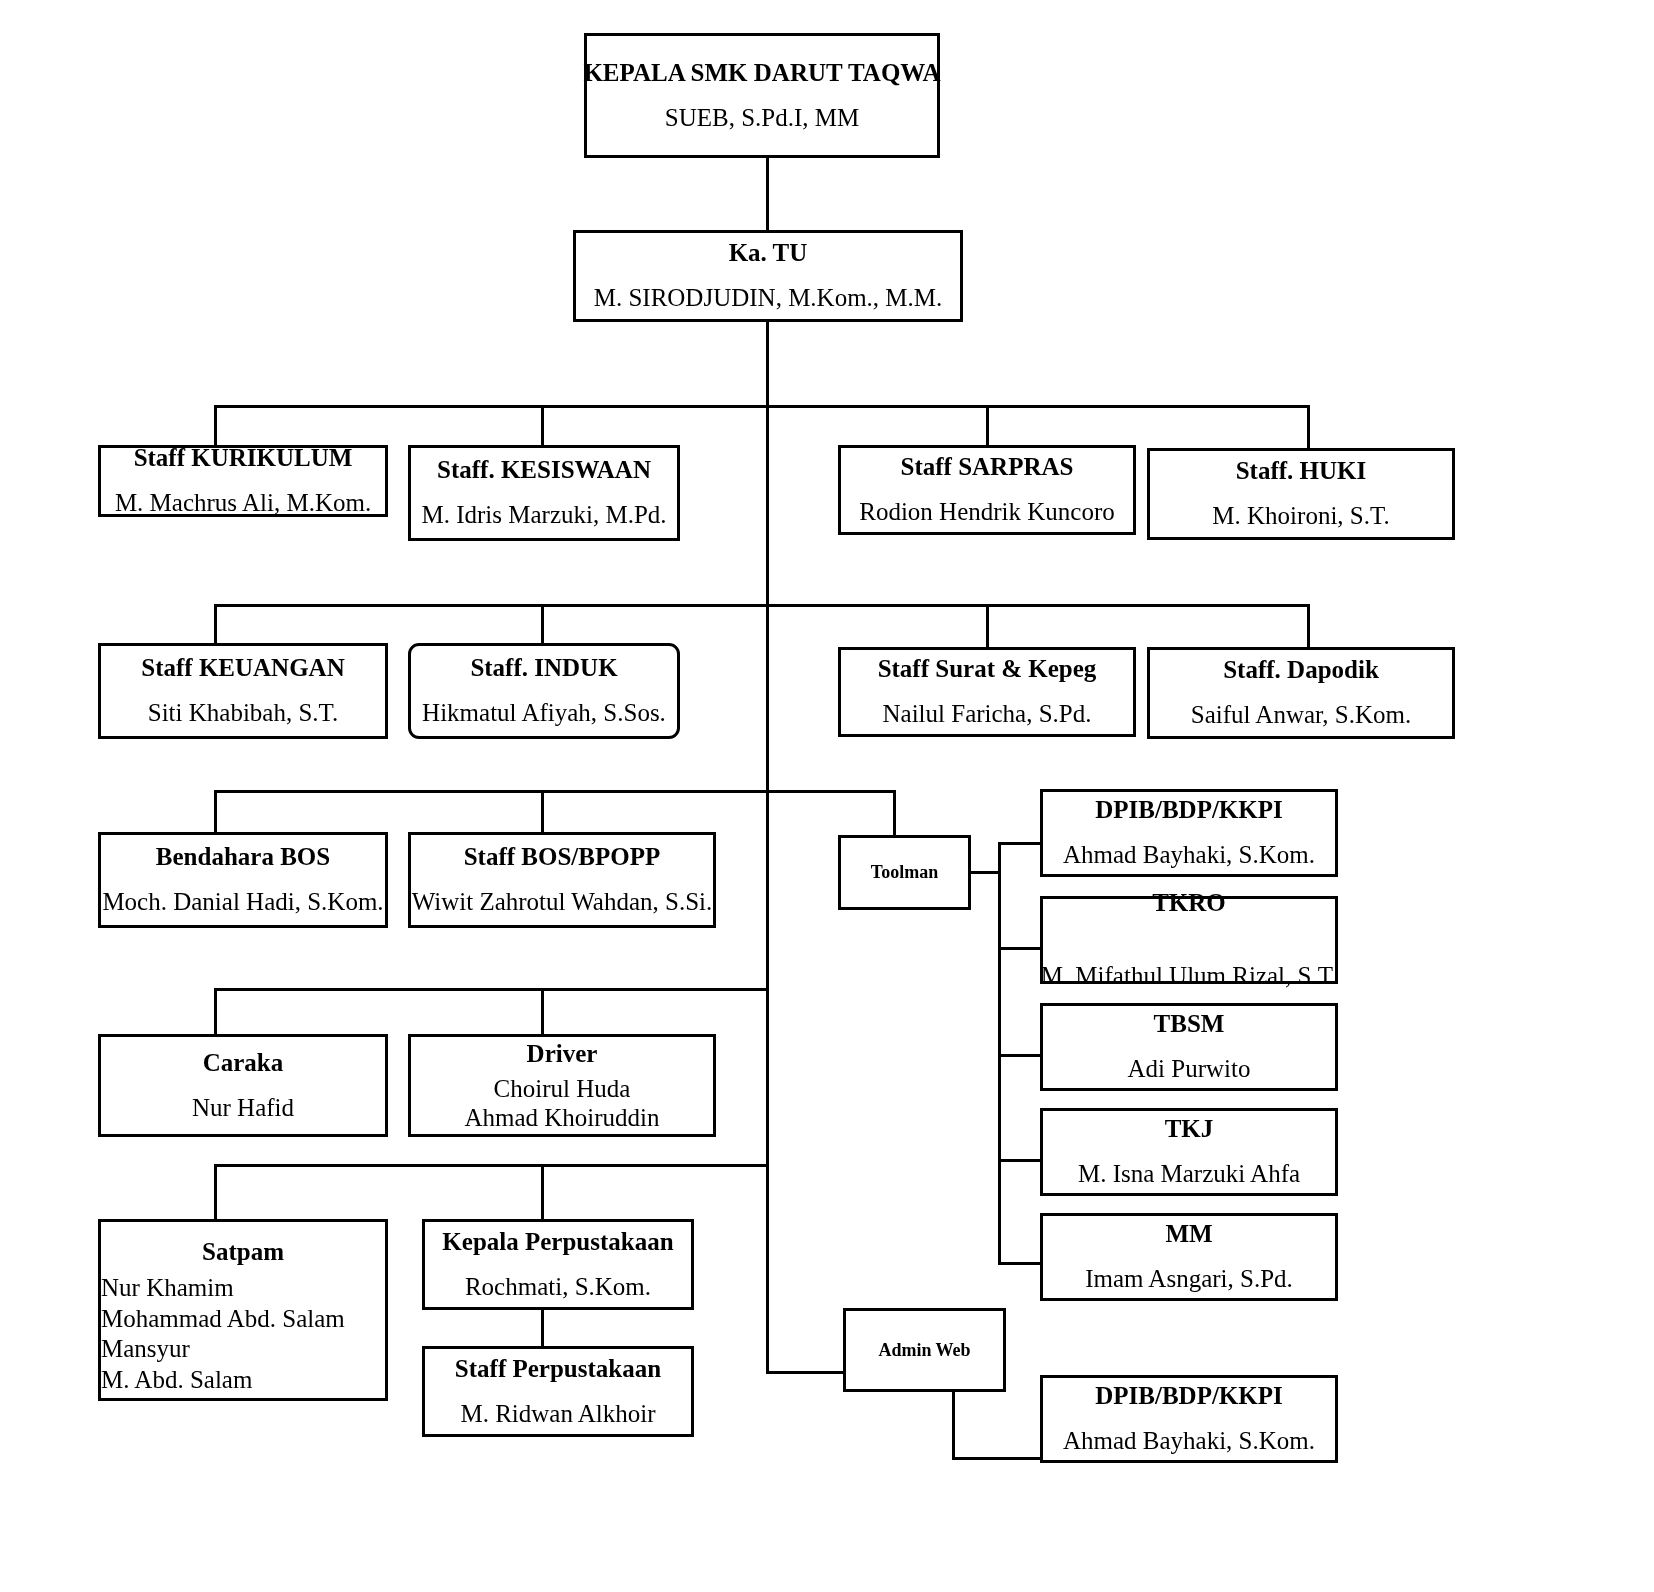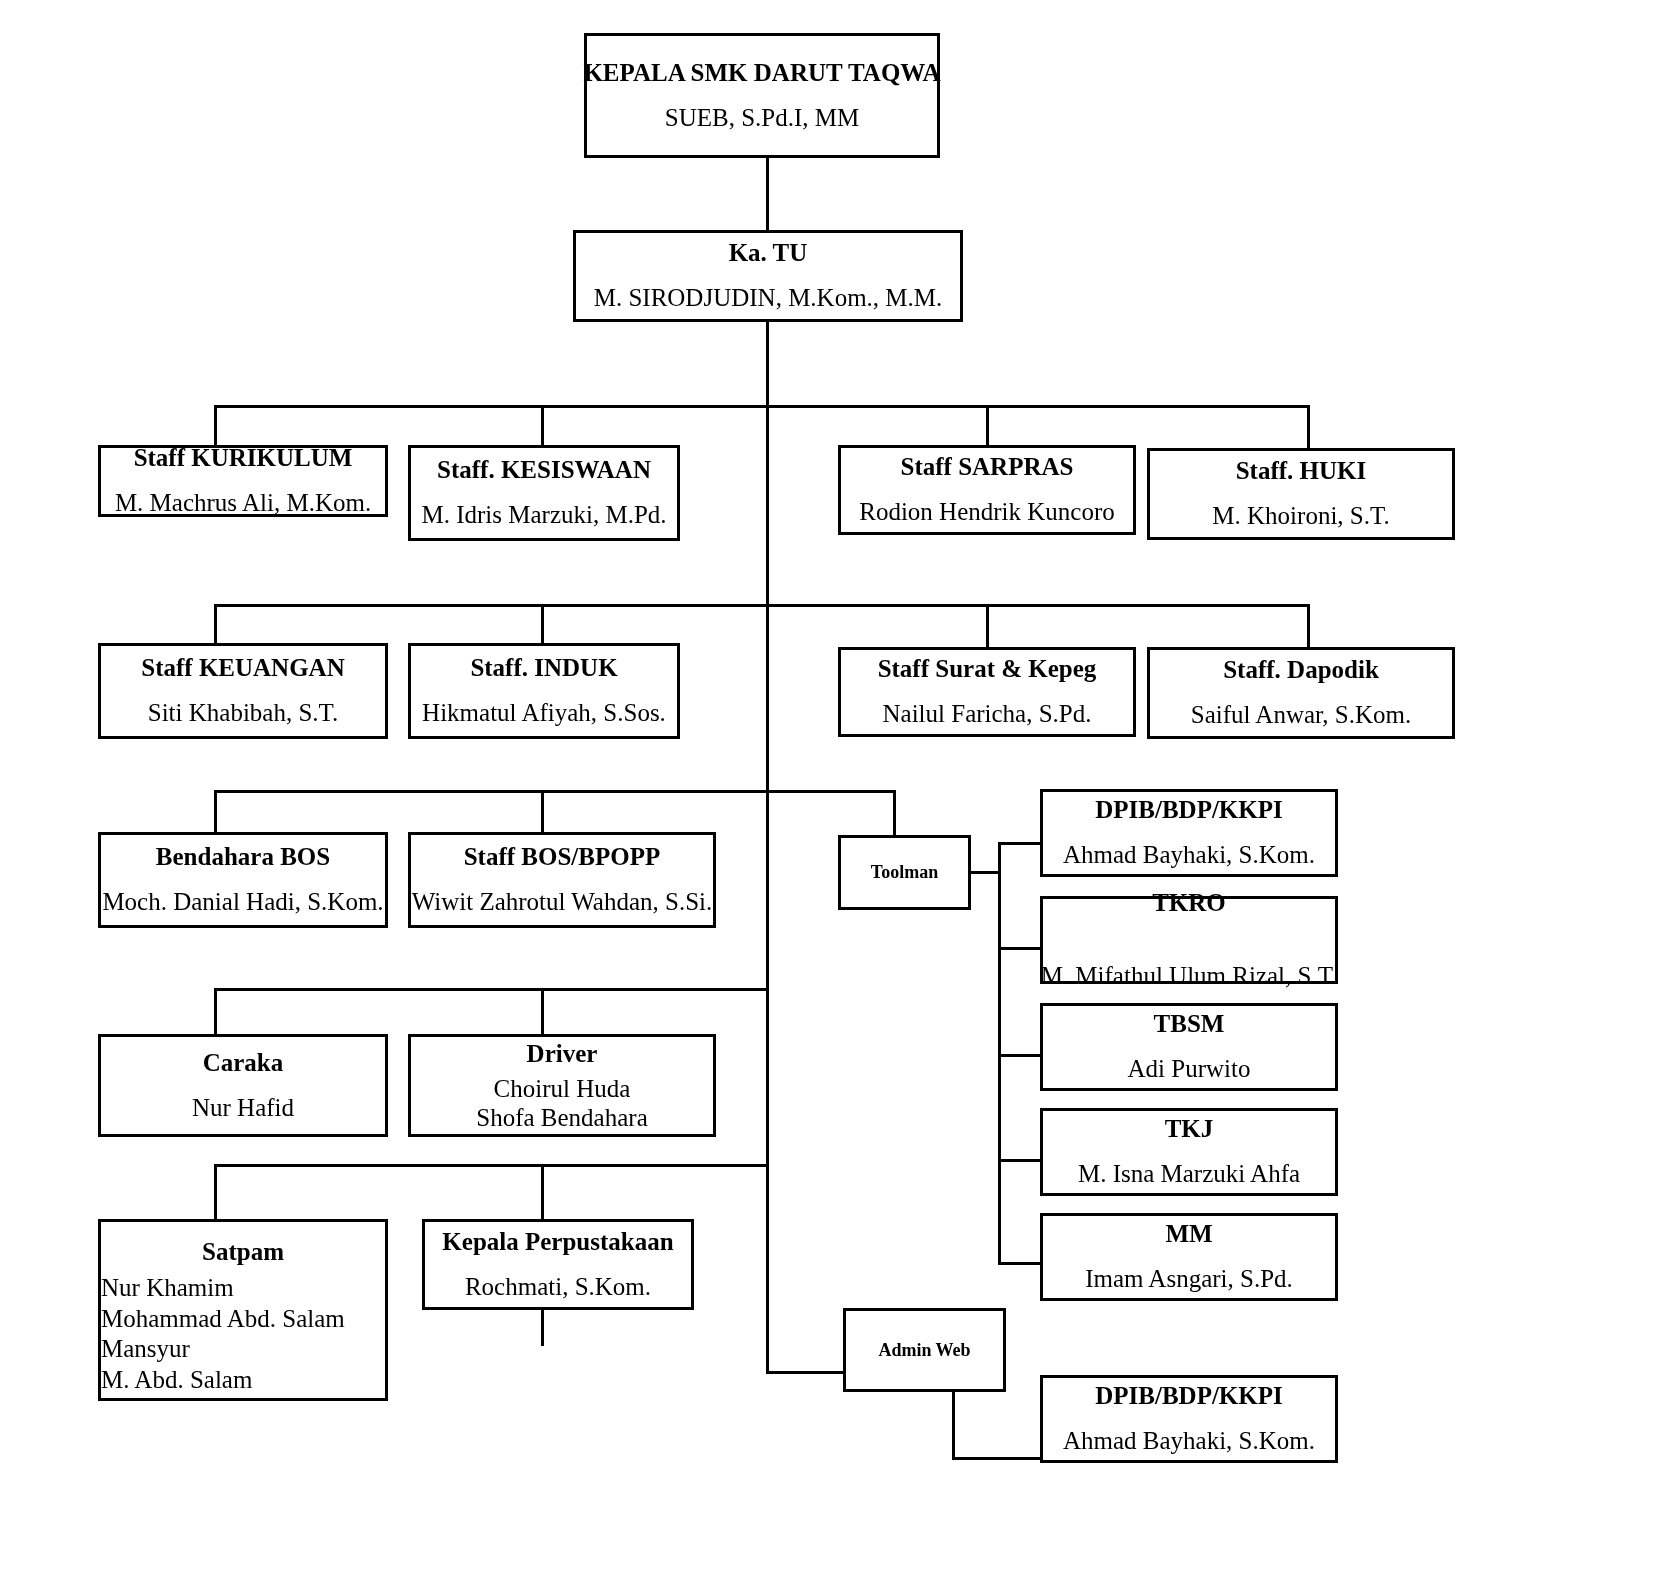--- a/index.html
+++ b/index.html
@@ -145,21 +145,21 @@
   <div class="node" style="left:1147px; top:448px; width:308px; height:92px;">
     <div class="title">Staff. HUKI</div>
     <div class="sub">M. Khoironi, S.T.</div>
   </div>
 
   <div class="node" style="left:98px; top:643px; width:290px; height:96px;">
     <div class="title">Staff KEUANGAN</div>
     <div class="sub">Siti Khabibah, S.T.</div>
   </div>
 
-  <div class="node" style="left:408px; top:643px; width:272px; height:96px;">
+  <div class="node" style="left:408px; top:643px; width:272px; height:96px;border-radius:11px;">
     <div class="title">Staff. INDUK</div>
     <div class="sub">Hikmatul Afiyah, S.Sos.</div>
   </div>
 
   <div class="node" style="left:838px; top:647px; width:298px; height:90px;">
     <div class="title">Staff Surat &amp; Kepeg</div>
     <div class="sub">Nailul Faricha, S.Pd.</div>
   </div>
 
   <div class="node" style="left:1147px; top:647px; width:308px; height:92px;">
@@ -207,38 +207,42 @@
   </div>
 
   <div class="node" style="left:98px; top:1034px; width:290px; height:103px;">
     <div class="title">Caraka</div>
     <div class="sub">Nur Hafid</div>
   </div>
 
   <div class="node tight" style="left:408px; top:1034px; width:308px; height:103px;">
     <div class="title">Driver</div>
     <div class="sub">Choirul Huda</div>
-    <div class="sub">Shofa Bendahara</div>
+    <div class="sub">Ahmad Khoiruddin</div>
   </div>
 
   <div class="node listbox" style="left:98px; top:1219px; width:290px; height:182px;">
     <div class="title">Satpam</div>
     <div class="names">
       <div>Nur Khamim</div>
       <div>Mohammad Abd. Salam</div>
       <div>Mansyur</div>
       <div>M. Abd. Salam</div>
     </div>
   </div>
 
   <div class="node" style="left:422px; top:1219px; width:272px; height:91px;">
     <div class="title">Kepala Perpustakaan</div>
     <div class="sub">Rochmati, S.Kom.</div>
   </div>
 
+  <div class="node" style="left:422px; top:1346px; width:272px; height:91px;">
+    <div class="title">Staff Perpustakaan</div>
+    <div class="sub">M. Ridwan Alkhoir</div>
+  </div>
 
   <div class="node single" style="left:843px; top:1308px; width:163px; height:84px;">
     <div class="title">Admin Web</div>
   </div>
 
   <div class="node" style="left:1040px; top:1375px; width:298px; height:88px;">
     <div class="title">DPIB/BDP/KKPI</div>
     <div class="sub">Ahmad Bayhaki, S.Kom.</div>
   </div>
 

